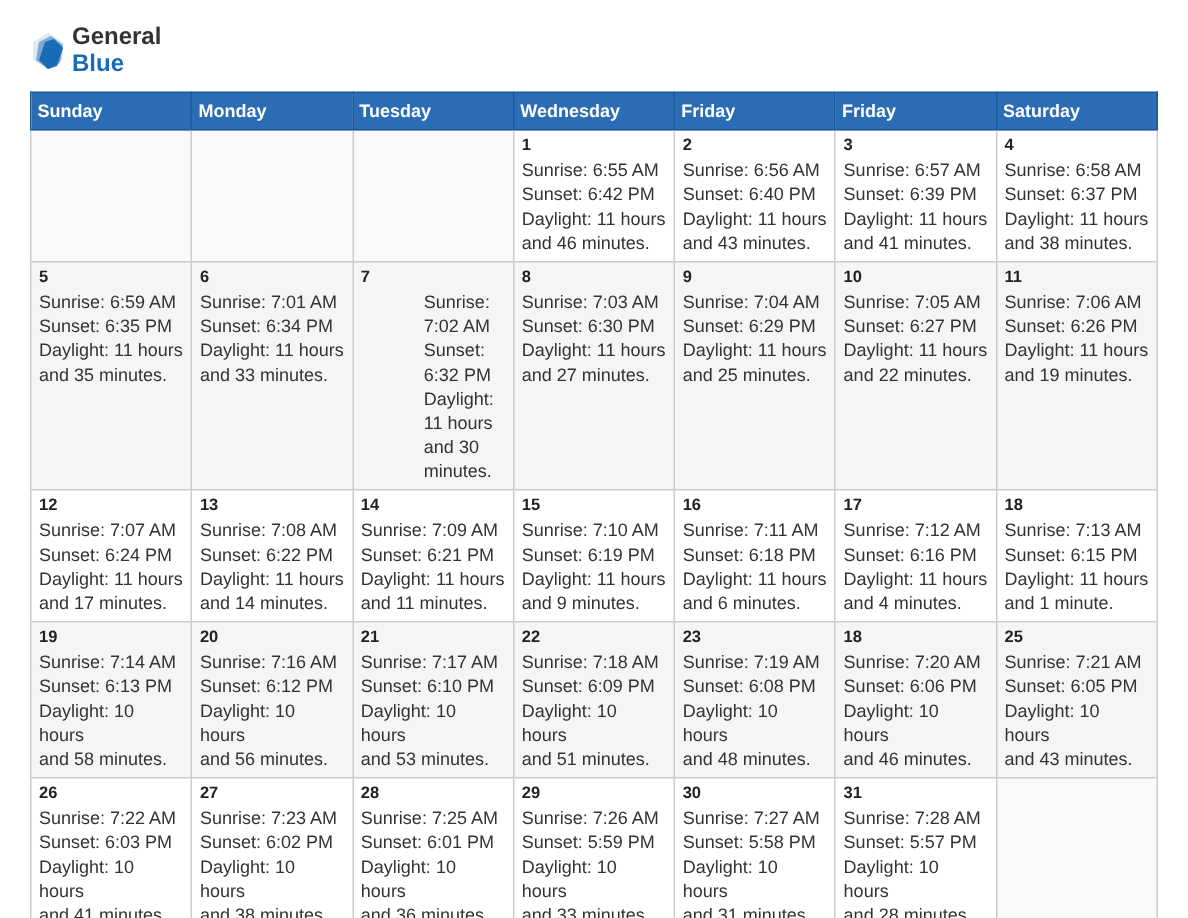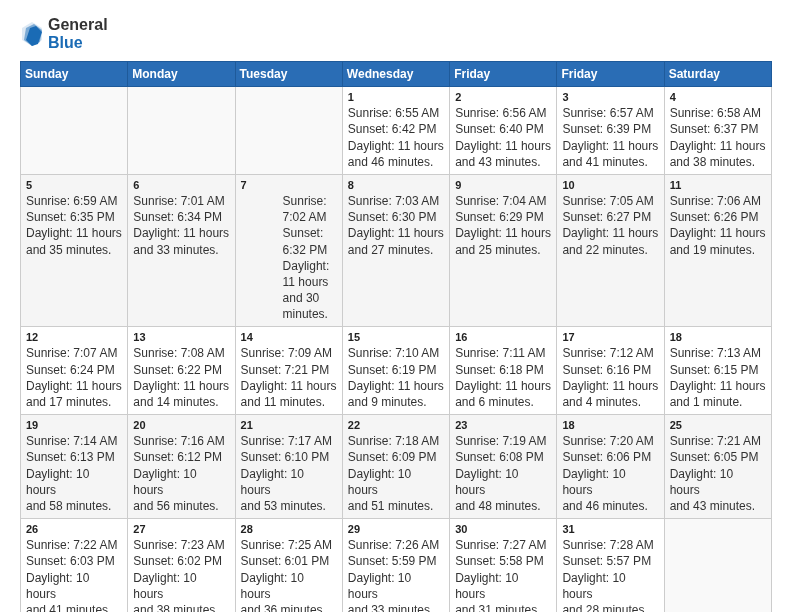--- a/index.html
+++ b/index.html
@@ -230,21 +230,21 @@
           <td>
             <div class="day-number">13</div>
             <div class="day-info" style="white-space: pre-line;">Sunrise: 7:08 AM
 Sunset: 6:22 PM
 Daylight: 11 hours
 and 14 minutes.</div>
           </td>
           <td>
             <div class="day-number">14</div>
             <div class="day-info" style="white-space: pre-line;">Sunrise: 7:09 AM
-Sunset: 7:21 PM
+Sunset: 6:21 PM
 Daylight: 11 hours
 and 11 minutes.</div>
           </td>
           <td>
             <div class="day-number">15</div>
             <div class="day-info" style="white-space: pre-line;">Sunrise: 7:10 AM
 Sunset: 6:19 PM
 Daylight: 11 hours
 and 9 minutes.</div>
           </td>

